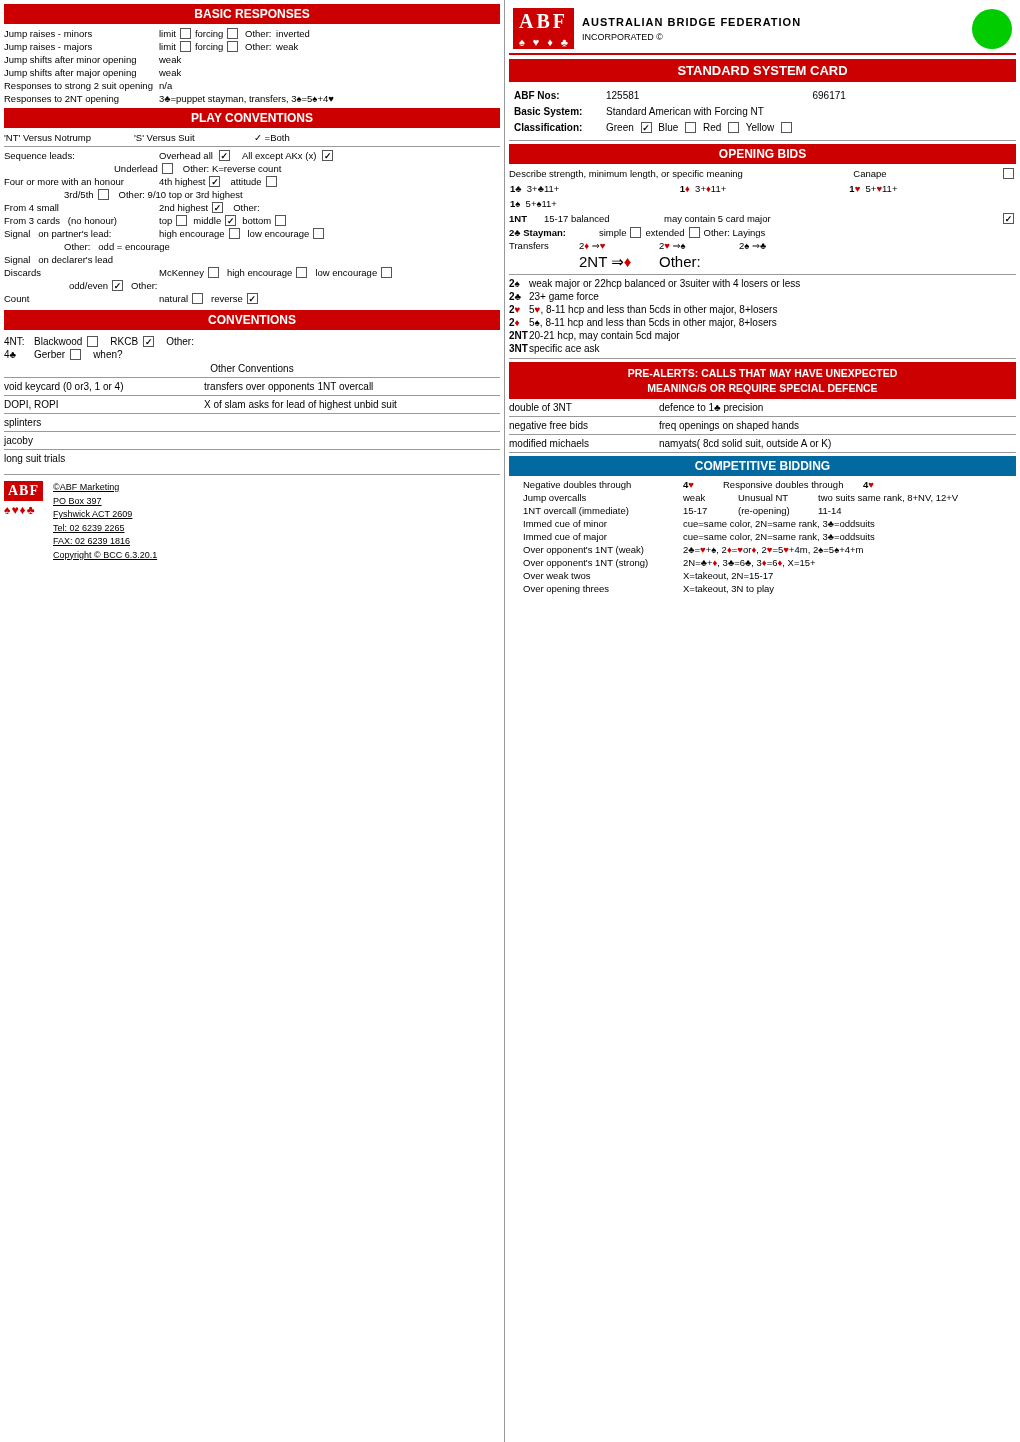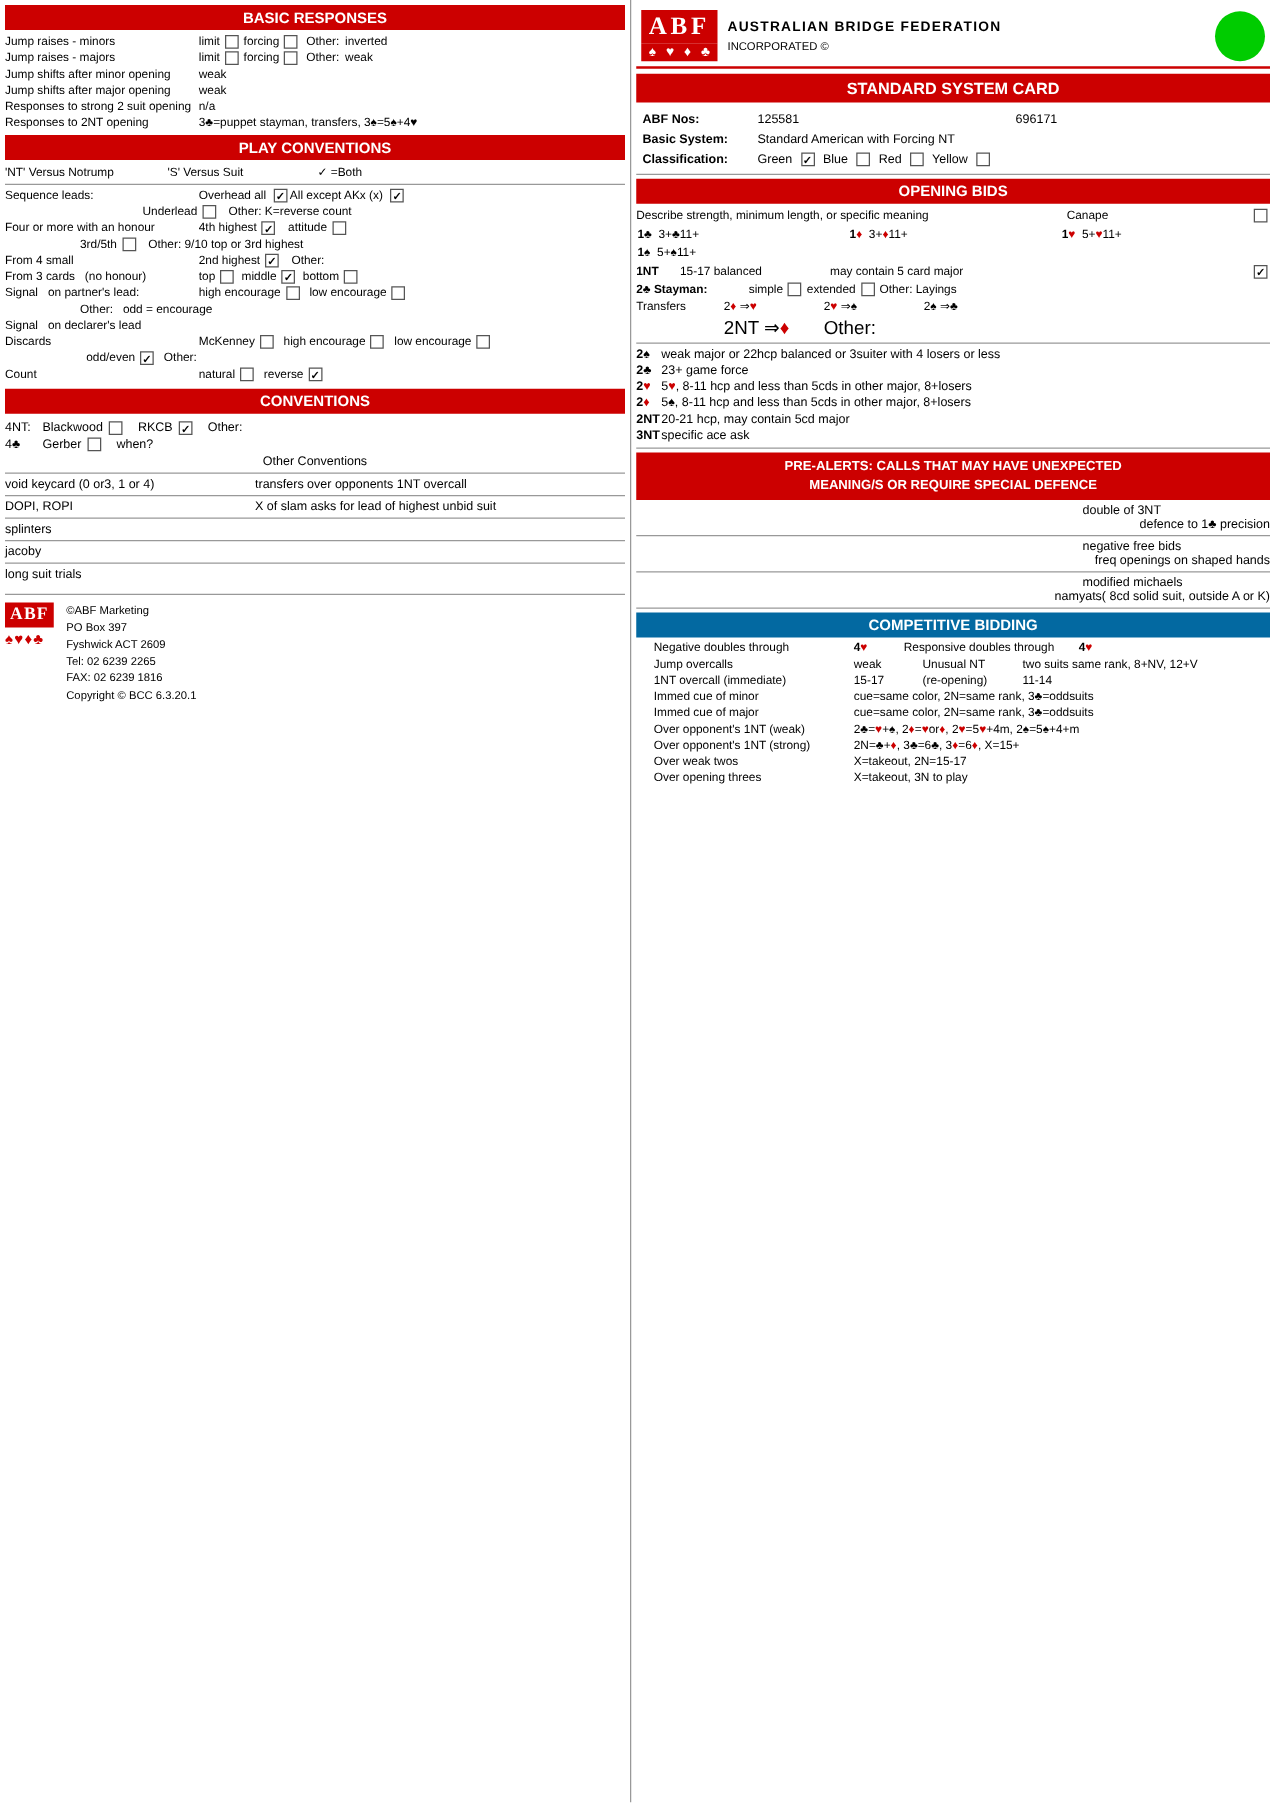--- a/index.html
+++ b/index.html
@@ -114,21 +114,21 @@
     .pre-alert-header {
       background: #cc0000;
       color: #fff;
       font-weight: bold;
       font-size: 10.5px;
       text-align: center;
       padding: 4px 6px;
       margin-bottom: 3px;
       line-height: 1.4;
     }
-    .pre-row { display: flex; align-items: flex-end; margin-bottom: 3px; font-size: 10px; flex-direction: column; }
+    .pre-row { display: flex; align-items: flex-start; margin-bottom: 3px; font-size: 10px; }
     .pre-label { min-width: 150px; }
     .pre-val { flex: 1; }
 
     .comp-bid-header {
       background: #0369a1;
       color: #fff;
       font-weight: bold;
       font-size: 12px;
       text-align: center;
       padding: 3px 6px;
@@ -139,21 +139,21 @@
 
     
     .footer-row {
       display: flex;
       align-items: flex-start;
       margin-top: 6px;
       padding-top: 6px;
       border-top: 1px solid #999;
     }
     .footer-logo { margin-right: 10px; }
-    .footer-text { font-size: 9px; color: #000; line-height: 1.5; }
+    .footer-text { font-size: 9px; color: #000; line-height: 1.5; text-decoration: underline; }
 
     
     .basic-responses { margin-bottom: 4px; }
     .br-row { display: flex; align-items: center; margin-bottom: 2px; font-size: 9.5px; }
     .br-label { min-width: 155px; }
     .br-opts { flex: 1; display: flex; align-items: center; flex-wrap: wrap; gap: 2px; }
   </style>
 </head>
 <body>
 
@@ -216,21 +216,21 @@
       <span style="min-width:130px">'NT'  Versus Notrump</span>
       <span style="min-width:120px">'S'  Versus Suit</span>
       <span>✓ =Both</span>
     </div>
     <div class="divider"></div>
 
     <div class="br-row">
       <span class="br-label">Sequence leads:</span>
       <span style="margin-right:4px">Overhead all</span>
       <span class="cb checked"></span>
-      <span style="margin-left:0;margin-right:4px">All except AKx (x)</span>
+      <span style="margin-left:10px;margin-right:4px">All except AKx (x)</span>
       <span class="cb checked"></span>
     </div>
 
     <div class="br-row">
       <span style="min-width:110px"></span>
       <span>Underlead</span>
       <span class="cb" style="margin-left:4px"></span>
       <span style="margin-left:8px">Other: K=reverse count</span>
     </div>
 

